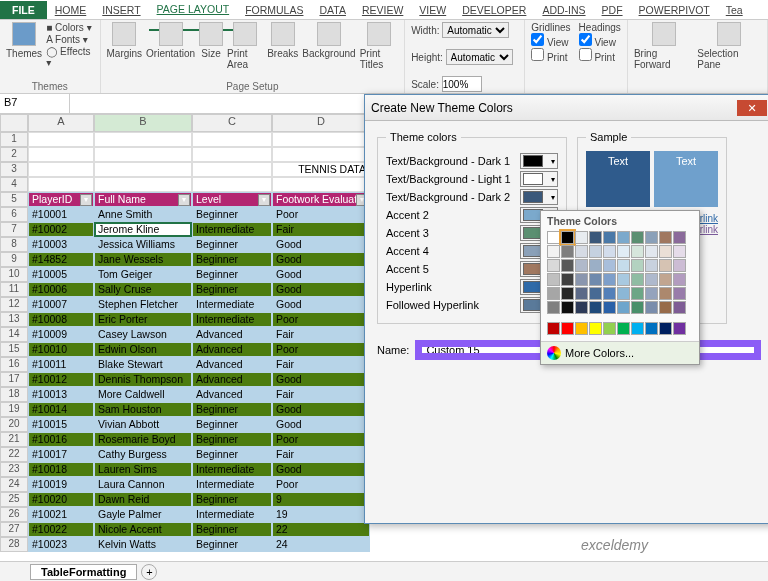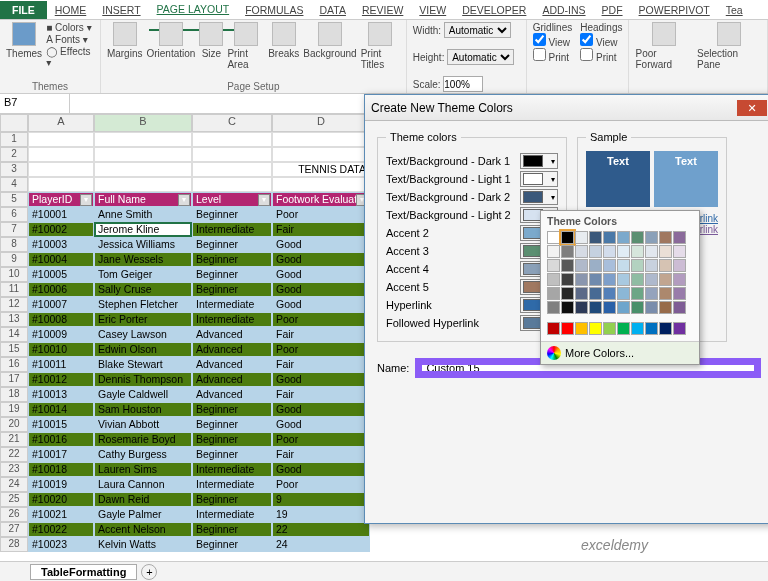--- a/index.html
+++ b/index.html
@@ -55,21 +55,21 @@
 .dlg-body { padding: 10px 12px; display: flex; gap: 10px; }
 .fieldset { border: 1px solid #ccc; padding: 8px; }
 .fieldset.tc { width: 190px; }
 .fieldset.sm { width: 150px; }
 .fieldset legend { font-size: 11px; padding: 0 4px; }
 .tc-row { display: flex; justify-content: space-between; align-items: center; margin: 2px 0; font-size: 11px; }
 .colorbtn { width: 38px; height: 16px; border: 1px solid #888; display: flex; align-items: center; }
 .colorbtn .sw { width: 20px; height: 12px; margin-left: 2px; border: 1px solid #666; }
 .colorbtn .ar { margin-left: auto; font-size: 8px; padding-right: 2px; }
 .sample-boxes { display: flex; gap: 4px; margin-bottom: 6px; }
-.sample-box { flex: 1; height: 56px; color: #fff; text-align: center; font-size: 11px; padding-top: 4px; position: relative; font-weight: bold; }
+.sample-box { flex: 1; height: 56px; color: #fff; text-align: center; font-size: 11px; padding-top: 4px; position: relative; }
 .sample-box.dark { background: #2f5b8c; }
 .sample-box.light { background: #6fa0cc; }
 .dlg-name { display: flex; align-items: center; gap: 6px; padding: 6px 12px; font-size: 11px; }
 .dlg-name input { flex: 1; height: 20px; border: 7px solid #8b5cf6; padding: 0 4px; font-size: 11px; }
 .dlg-btns { display: flex; justify-content: space-between; padding: 8px 12px; }
 .dlg-btns button { height: 22px; padding: 0 18px; font-size: 11px; border: 1px solid #888; background: #f0f0f0; }
 
 
 .picker { position: absolute; left: 540px; top: 210px; width: 160px; background: #fafafa; border: 1px solid #999; box-shadow: 2px 2px 6px rgba(0,0,0,0.3); z-index: 10; }
 .picker .sect { font-size: 10.5px; color: #555; padding: 4px 6px 2px; font-weight: bold; }
@@ -164,21 +164,21 @@
         <span>Headings</span>
         <label><input type="checkbox" checked="" style=""> <span>View</span></label>
         <label><input type="checkbox" style=""> <span>Print</span></label>
       </div>
     </div>
   </div>
   <div class="group">
     <div class="icons">
       <div class="bigbtn">
           <div class="ic"></div>
-          <span>Poor Forward</span>
+          <span>Bring Forward</span>
         </div>
       <div class="bigbtn">
           <div class="ic"></div>
           <span>Selection Pane</span>
         </div>
     </div>
   </div>
 </div>
 
 <div class="fbar">
@@ -246,21 +246,21 @@
       </div>
       <div class="colhdr even">
         <div class="rh">8</div>
         <div class="cell A">#10003</div>
         <div class="cell B">Jessica Williams</div>
         <div class="cell C">Beginner</div>
         <div class="cell D">Good</div>
       </div>
       <div class="colhdr odd">
         <div class="rh">9</div>
-        <div class="cell A">#10004</div>
+        <div class="cell A">#14852</div>
         <div class="cell B">Jane Wessels</div>
         <div class="cell C">Beginner</div>
         <div class="cell D">Good</div>
       </div>
       <div class="colhdr even">
         <div class="rh">10</div>
         <div class="cell A">#10005</div>
         <div class="cell B">Tom Geiger</div>
         <div class="cell C">Beginner</div>
         <div class="cell D">Good</div>
@@ -310,21 +310,21 @@
       <div class="colhdr odd">
         <div class="rh">17</div>
         <div class="cell A">#10012</div>
         <div class="cell B">Dennis Thompson</div>
         <div class="cell C">Advanced</div>
         <div class="cell D">Good</div>
       </div>
       <div class="colhdr even">
         <div class="rh">18</div>
         <div class="cell A">#10013</div>
-        <div class="cell B">Gayle Caldwell</div>
+        <div class="cell B">More Caldwell</div>
         <div class="cell C">Advanced</div>
         <div class="cell D">Fair</div>
       </div>
       <div class="colhdr odd">
         <div class="rh">19</div>
         <div class="cell A">#10014</div>
         <div class="cell B">Sam Houston</div>
         <div class="cell C">Beginner</div>
         <div class="cell D">Good</div>
       </div>
@@ -373,21 +373,21 @@
       <div class="colhdr even">
         <div class="rh">26</div>
         <div class="cell A">#10021</div>
         <div class="cell B">Gayle Palmer</div>
         <div class="cell C">Intermediate</div>
         <div class="cell D">19</div>
       </div>
       <div class="colhdr odd">
         <div class="rh">27</div>
         <div class="cell A">#10022</div>
-        <div class="cell B">Accent Nelson</div>
+        <div class="cell B">Nicole Accent</div>
         <div class="cell C">Beginner</div>
         <div class="cell D">22</div>
       </div>
       <div class="colhdr even">
         <div class="rh">28</div>
         <div class="cell A">#10023</div>
         <div class="cell B">Kelvin Watts</div>
         <div class="cell C">Beginner</div>
         <div class="cell D">24</div>
       </div>
@@ -414,27 +414,20 @@
             <span>Text/Background - Light 1</span>
             <div class="colorbtn">
               <div class="sw" style="background:#ffffff"></div>
               <span class="ar">▾</span>
             </div>
           </div>
           <div class="tc-row">
             <span>Text/Background - Dark 2</span>
             <div class="colorbtn">
               <div class="sw" style="background:#3a587a"></div>
-              <span class="ar">▾</span>
-            </div>
-          </div>
-          <div class="tc-row">
-            <span>Text/Background - Light 2</span>
-            <div class="colorbtn">
-              <div class="sw" style="background:#d6e2f0"></div>
               <span class="ar">▾</span>
             </div>
           </div>
           <div class="tc-row">
             <span>Accent 2</span>
             <div class="colorbtn">
               <div class="sw" style="background:#7ba9cc"></div>
               <span class="ar">▾</span>
             </div>
           </div>

